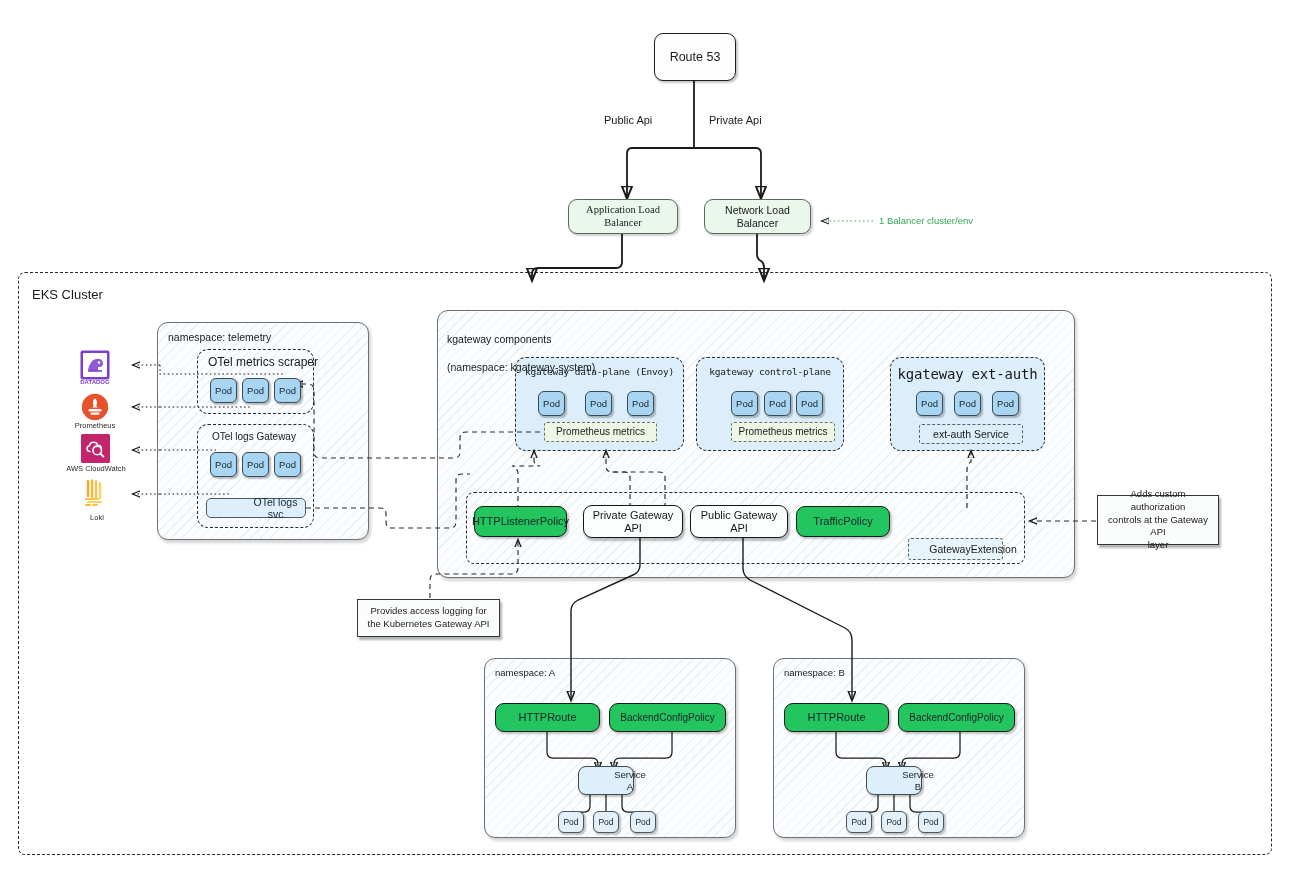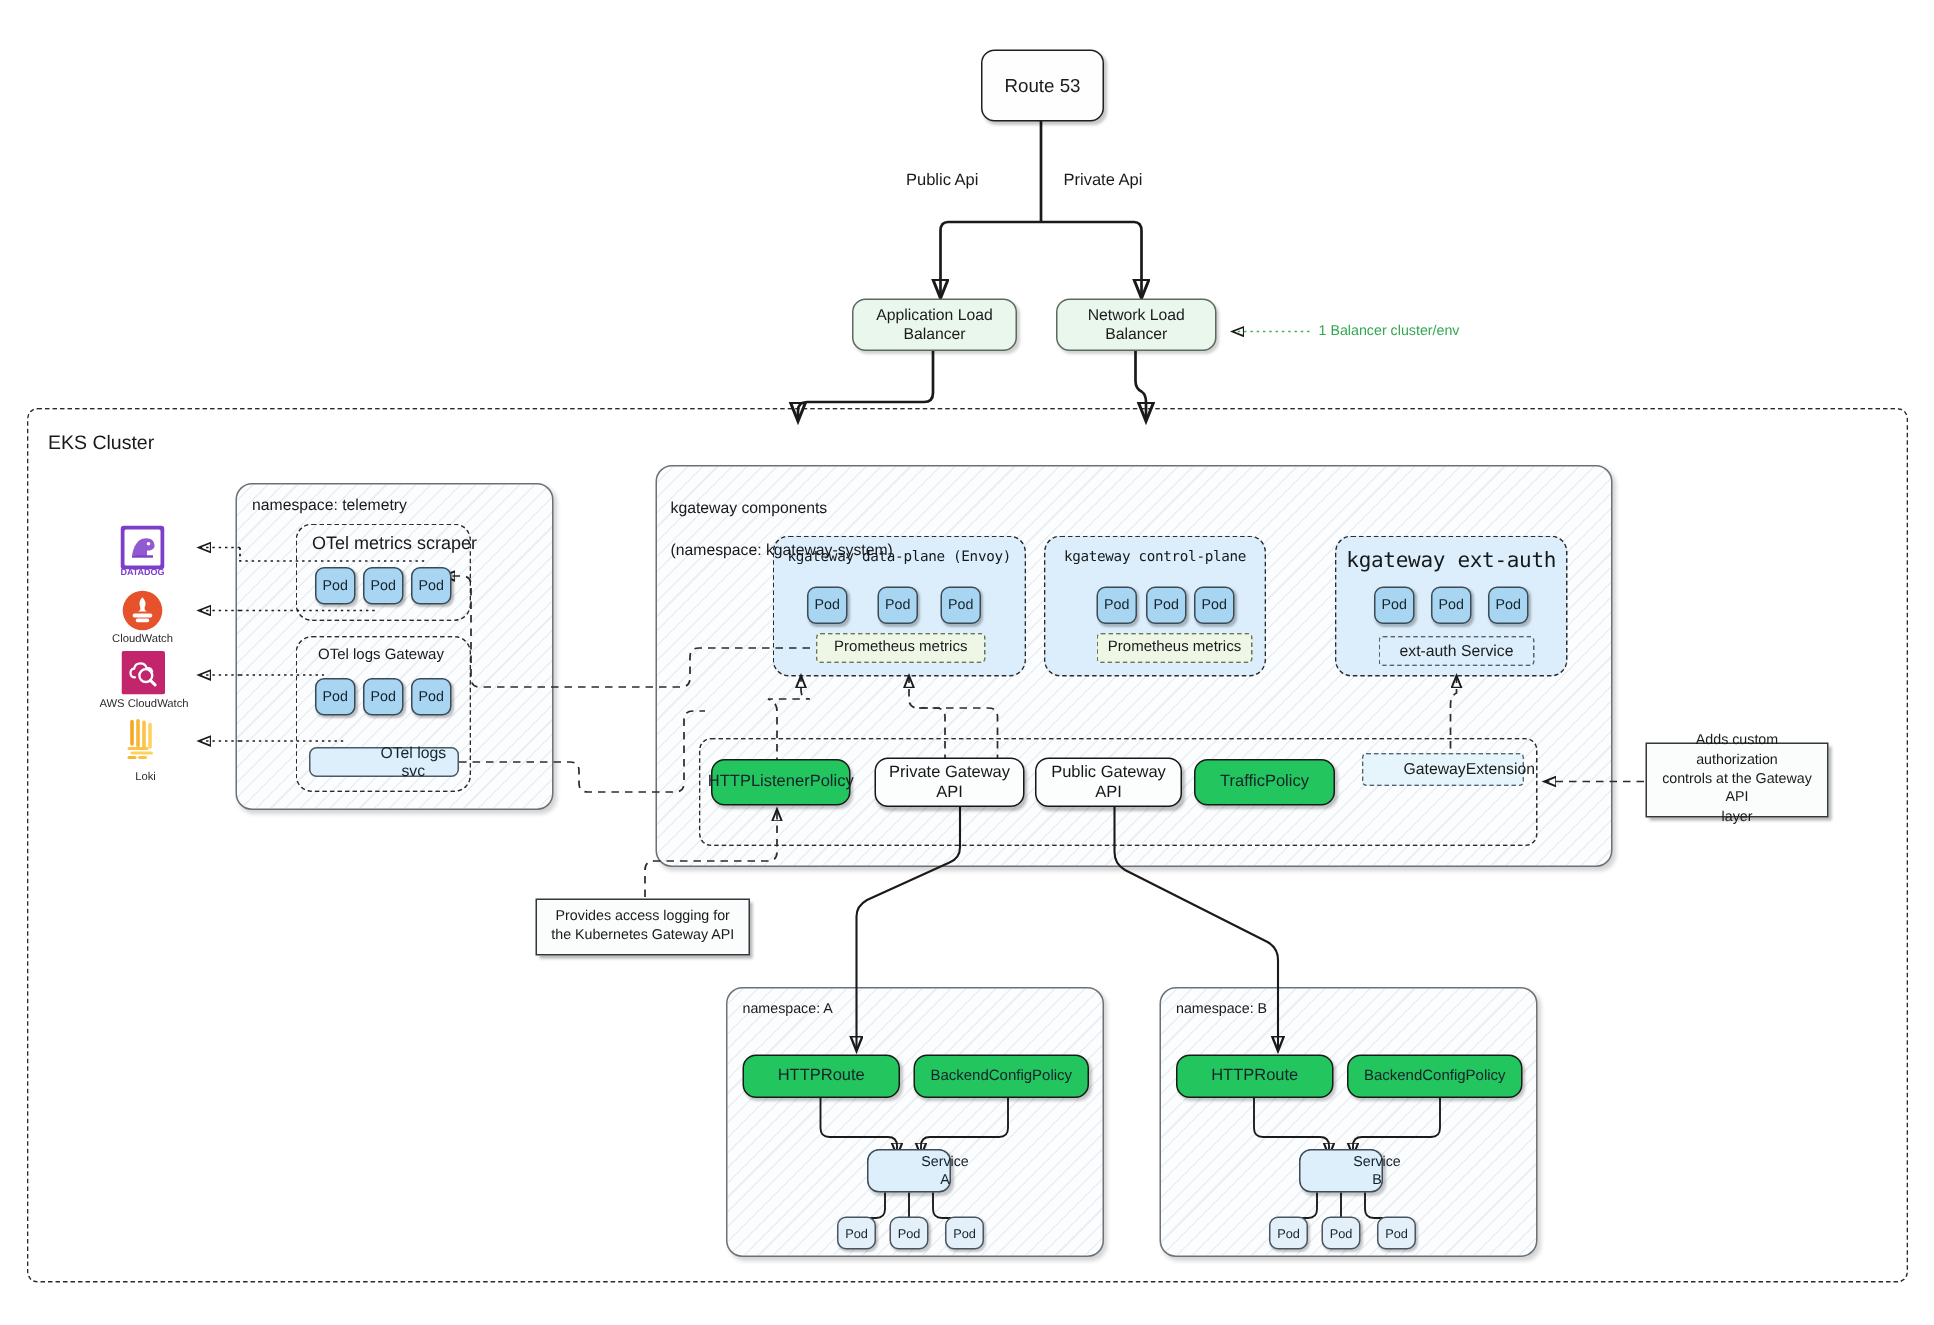--- a/index.html
+++ b/index.html
@@ -289,21 +289,21 @@
     </g>
   </svg>
 
   <div class="node rounded-white" style="left:654px; top:33px; width:82px; height:48px;">
     <span>Route 53</span>
   </div>
 
   <div class="edge-label" style="left:604px; top:114px;">Public Api</div>
   <div class="edge-label" style="left:709px; top:114px;">Private Api</div>
 
-  <div class="node rounded-green" style="left:568px; top:199px; width:110px; height:35px; flex-direction:column;">
+  <div class="node rounded-green" style="left:568px; top:199px; width:110px; height:35px; flex-direction:column;font-family:Liberation Serif, serif;">
     <span>Application Load</span>
     <span>Balancer</span>
   </div>
 
   <div class="node rounded-green" style="left:704px; top:199px; width:107px; height:35px; flex-direction:column;">
     <span>Network Load</span>
     <span>Balancer</span>
   </div>
 
   <div class="green-note" style="left:879px; top:215px;">1 Balancer cluster/env</div>
@@ -353,21 +353,21 @@
   <div class="ext-label" style="left:78px; top:379px; width:34px; color:#7d3ec9; font-weight:bold; font-size:6px;">DATADOG</div>
 
   <div class="icon-wrap" style="left:81px; top:393px; width:28px; height:28px;">
     <svg width="28" height="28" viewBox="0 0 28 28">
       <circle cx="14" cy="14" r="13.2" fill="#e6522c"></circle>
       <rect x="7.5" y="16" width="13" height="2.6" rx="1.1" fill="#ffffff"></rect>
       <rect x="9.5" y="19.4" width="9" height="2.4" rx="1.1" fill="#ffffff"></rect>
       <path d="M14 5.2 C10.6 8.4 12.6 11 12.6 12.6 C12.6 13.9 11.6 14.6 10.4 14.6 L17.6 14.6 C16.4 14.6 15.4 13.9 15.4 12.6 C15.4 10.6 17.6 9.4 14 5.2 Z" fill="#ffffff"></path>
     </svg>
   </div>
-  <div class="ext-label" style="left:70px; top:421px; width:50px;">CloudWatch</div>
+  <div class="ext-label" style="left:70px; top:421px; width:50px;">Prometheus</div>
 
   <div class="icon-wrap" style="left:81px; top:434px; width:29px; height:29px;">
     <svg width="29" height="29" viewBox="0 0 29 29">
       <rect x="0" y="0" width="29" height="29" rx="1.5" fill="#c2256b"></rect>
       <path d="M9 17.5 Q6 17.5 6 14.6 Q6 12.2 8.4 11.8 Q9.1 8.3 12.6 8.3 Q15.8 8.3 16.7 11.2 Q19.8 11.1 20.4 13.6" fill="none" stroke="#ffffff" stroke-width="1.5" stroke-linecap="round"></path>
       <circle cx="16.2" cy="16.4" r="4.3" fill="none" stroke="#ffffff" stroke-width="1.6"></circle>
       <line x1="19.3" y1="19.6" x2="22.4" y2="22.6" stroke="#ffffff" stroke-width="2" stroke-linecap="round"></line>
     </svg>
   </div>
   <div class="ext-label" style="left:62px; top:464px; width:68px;">AWS CloudWatch</div>
@@ -449,21 +449,21 @@
   </div>
   <div class="node gw-white" style="left:583px; top:505px; width:100px; height:33px;">
     <span>Private Gateway API</span>
   </div>
   <div class="node gw-white" style="left:690px; top:505px; width:98px; height:33px;">
     <span>Public Gateway API</span>
   </div>
   <div class="node cyan" style="left:796px; top:506px; width:94px; height:31px;">
     <span>TrafficPolicy</span>
   </div>
-  <div class="node dashed-ext" style="left:908px; top:502px; width:108px; height:22px;padding-left:35px;">
+  <div class="node dashed-ext" style="left:908px; top:538px; width:95px; height:22px;padding-left:35px;">
     <span>GatewayExtension</span>
   </div>
 
   <div class="node note" style="left:1097px; top:495px; width:122px; height:50px; flex-direction:column;">
     <span>Adds custom authorization</span>
     <span>controls at the Gateway API</span>
     <span>layer</span>
   </div>
 
   <div class="node note" style="left:357px; top:599px; width:143px; height:38px; flex-direction:column;">

